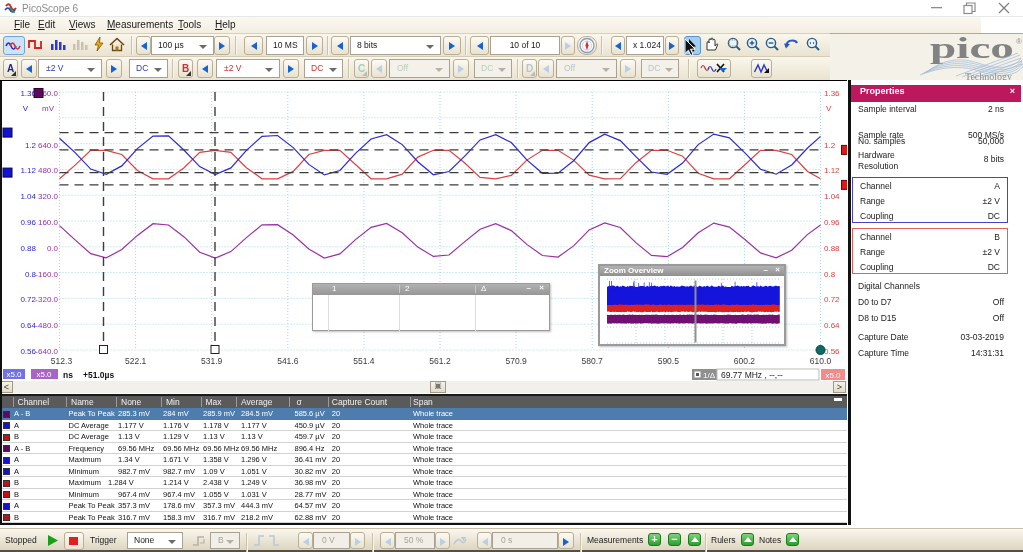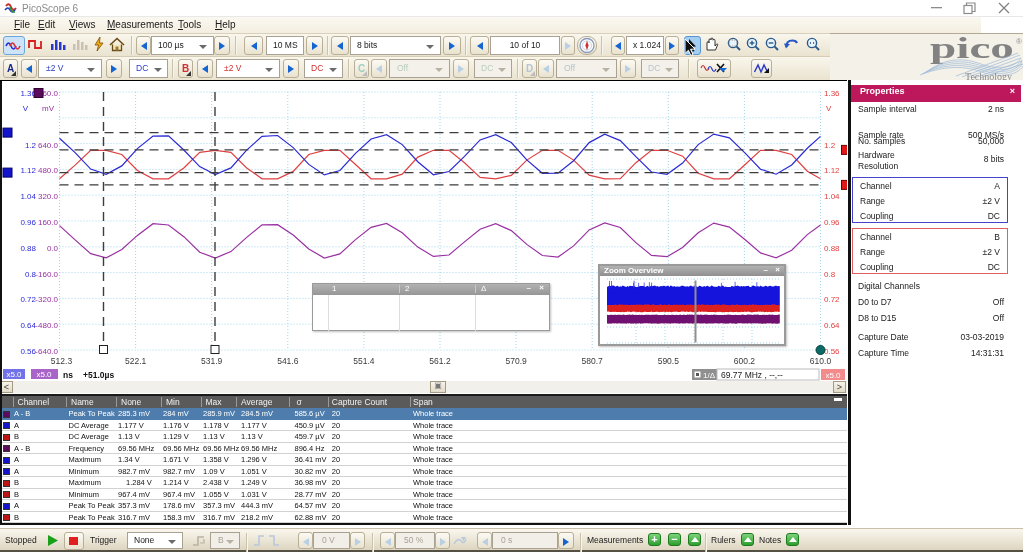--- a/index.html
+++ b/index.html
@@ -510,21 +510,21 @@
       <span class="mc" style="left:203px">1.09 V</span>
       <span class="mc" style="left:241px">1.051 V</span>
       <span class="mc" style="left:294.5px">30.82 mV</span>
       <span class="mc" style="left:331.8px">20</span>
       <span class="mc" style="left:413px">Whole trace</span>
     </div>
 <div class="mrow" style="top:81.0px">
       <span class="chip" style="background:#c01414"></span>
       <span class="mc" style="left:14px">B</span>
       <span class="mc" style="left:68.5px">Maximum</span>
-      <span class="mc" style="left:126px">1.284 V</span>
+      <span class="mc" style="left:108px">1.284 V</span>
       <span class="mc" style="left:163px">1.214 V</span>
       <span class="mc" style="left:203px">2.438 V</span>
       <span class="mc" style="left:241px">1.249 V</span>
       <span class="mc" style="left:294.5px">36.98 mV</span>
       <span class="mc" style="left:331.8px">20</span>
       <span class="mc" style="left:413px">Whole trace</span>
     </div>
 <div class="mrow" style="top:92.5px">
       <span class="chip" style="background:#c01414"></span>
       <span class="mc" style="left:14px">B</span>

